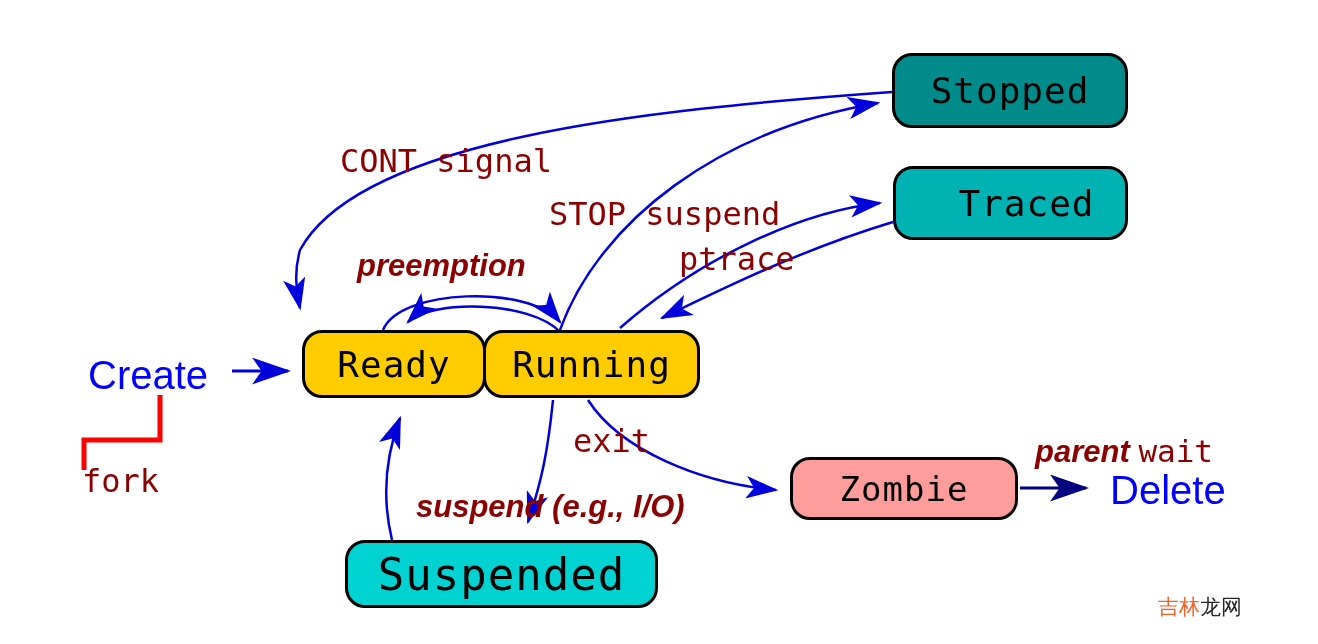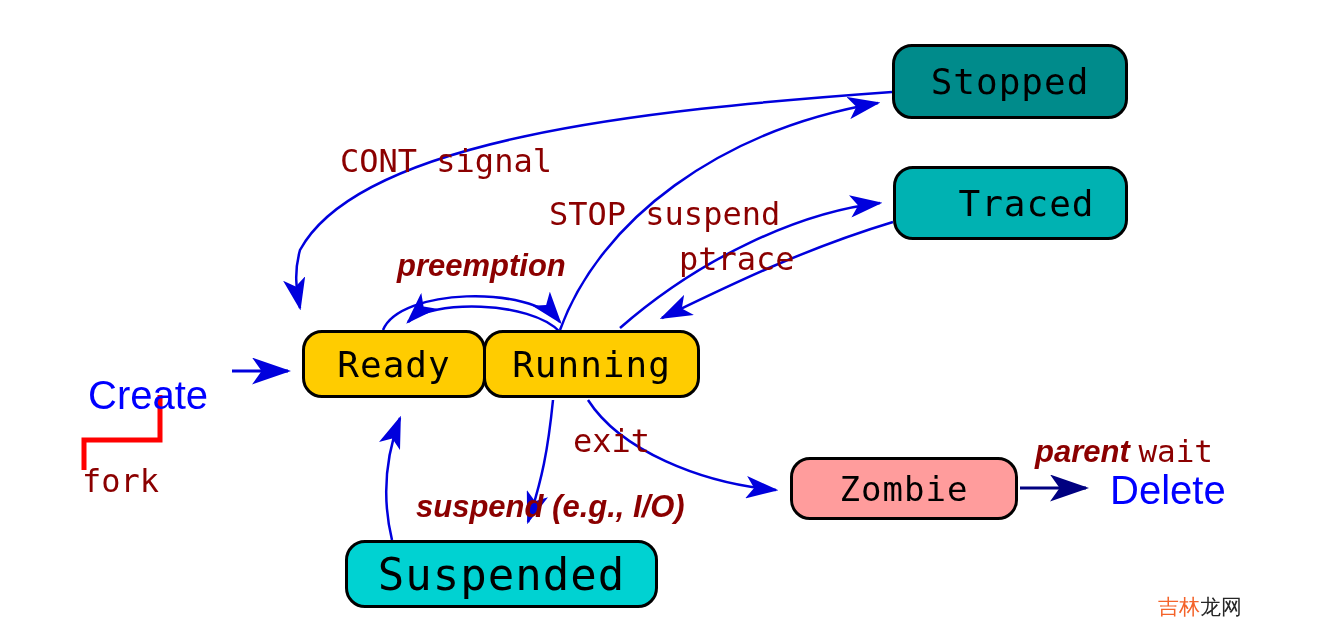--- a/index.html
+++ b/index.html
@@ -147,47 +147,47 @@
   </svg>
 
   <div class="state-node" style="left:302px; top:330px; width:184px; height:68px; background:#ffcc00; font-size:36px;">
     <span>Ready</span>
   </div>
 
   <div class="state-node" style="left:483px; top:330px; width:217px; height:68px; background:#ffcc00; font-size:36px;">
     <span>Running</span>
   </div>
 
-  <div class="state-node" style="left:892px; top:44px; width:236px; height:75px; background:#008b8b; font-size:36px;">
+  <div class="state-node" style="left:892px; top:53px; width:236px; height:75px; background:#008b8b; font-size:36px;">
     <span>Stopped</span>
   </div>
 
   <div class="state-node" style="left:893px; top:166px; width:235px; height:74px; background:#00b2b2; font-size:36px;padding-left:32px;">
     <span>Traced</span>
   </div>
 
   <div class="state-node" style="left:790px; top:457px; width:228px; height:63px; background:#ff9c9c; font-size:34px;">
     <span>Zombie</span>
   </div>
 
   <div class="state-node" style="left:345px; top:540px; width:313px; height:68px; background:#00d2d2; font-size:44px;">
     <span>Suspended</span>
   </div>
 
-  <div class="terminal-label" style="left:88px; top:355px; font-size:40px;margin-top:20px;">Create</div>
+  <div class="terminal-label" style="left:88px; top:355px; font-size:40px;">Create</div>
 
   <div class="terminal-label" style="left:1110px; top:470px; font-size:40px;">Delete</div>
 
   <div class="edge-label label-mono" style="left:340px; top:145px; font-size:32px;">CONT signal</div>
 
   <div class="edge-label label-mono" style="left:549px; top:198px; font-size:32px;">STOP suspend</div>
 
   <div class="edge-label label-mono" style="left:679px; top:243px; font-size:32px;">ptrace</div>
 
-  <div class="edge-label label-italic" style="left:357px; top:250px; font-size:31px;margin-left:40px;">preemption</div>
+  <div class="edge-label label-italic" style="left:357px; top:250px; font-size:31px;">preemption</div>
 
   <div class="edge-label label-mono" style="left:573px; top:425px; font-size:32px;">exit</div>
 
   <div class="edge-label label-italic" style="left:416px; top:491px; font-size:31px;">suspend (e.g., I/O)</div>
 
   <div class="edge-label label-mono" style="left:82px; top:465px; font-size:32px;">fork</div>
 
   <div class="mixed-label" style="left:1035px; top:424px; font-size:31px;margin-top:12px;">
     <span class="it">parent</span><span> </span><span class="mo">wait</span>
   </div>

